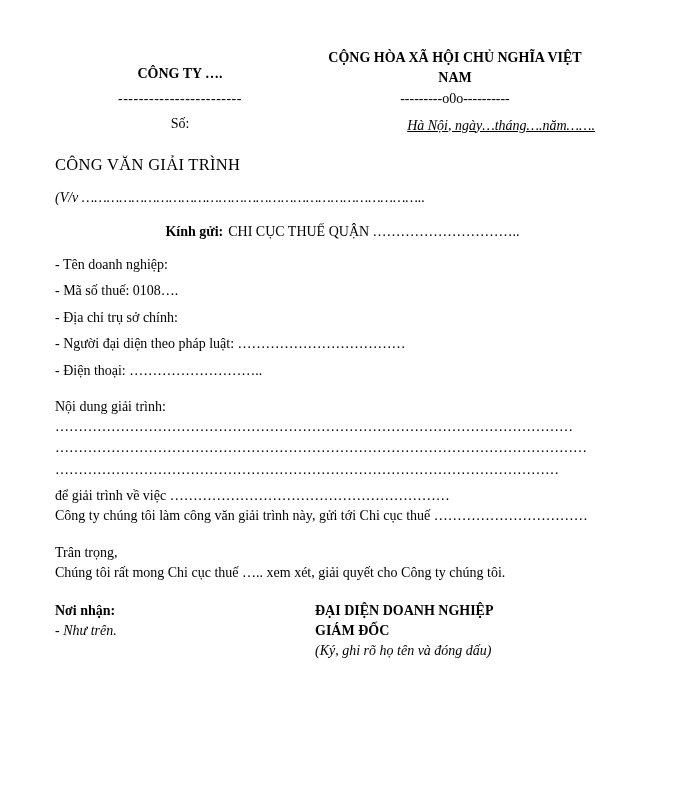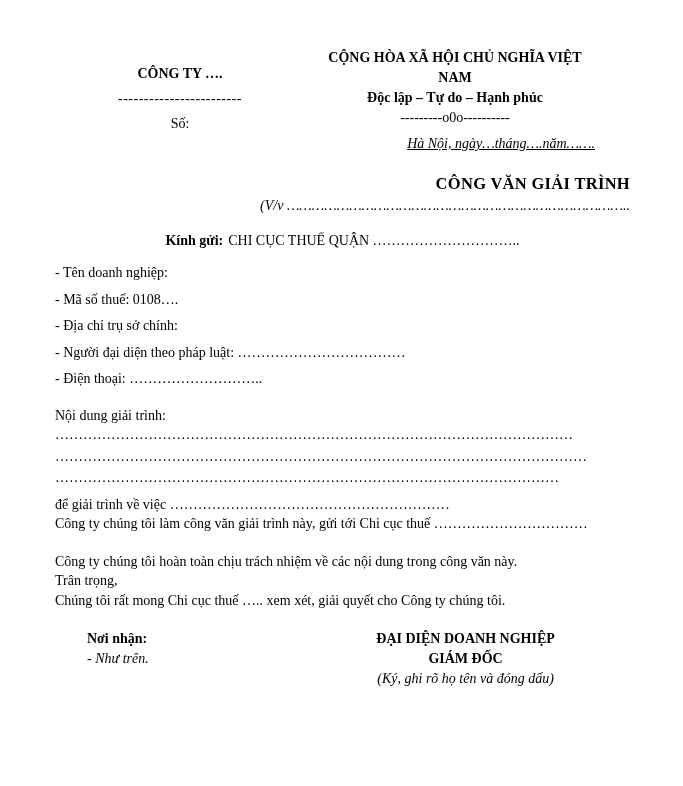--- a/index.html
+++ b/index.html
@@ -27,30 +27,30 @@
   .company-name { font-weight: bold; }
   .company-divider { margin-top: 7px; letter-spacing: 0.5px; }
   .doc-number { margin-top: 8px; }
   .national-title { font-weight: bold; line-height: 20px; }
   .national-motto { font-weight: bold; margin-top: 1px; }
   .motto-divider { margin-top: 2px; }
   .place-date { font-style: italic; margin-top: 9px; text-align: right; text-decoration: underline; }
 
   
   .doc-title {
-    text-align: right;
-    font-weight: bold;
+    text-align: left;
+    font-weight: normal;
     font-size: 16.5px;
     margin-top: 22px;
     letter-spacing: 0.3px;
   }
   .doc-subject {
-    text-align: right;
+    text-align: left;
     font-style: italic;
-    margin-top: 5px;
+    margin-top: 15px;
     white-space: nowrap;
     overflow: hidden;
   }
   .recipient-line { text-align: center; margin-top: 17px; }
   .recipient-label { font-weight: bold; margin-right: 5px; }
 
   
   .company-info { margin-top: 15px; }
   .info-line { line-height: 17.5px; margin-top: 9px; }
 
@@ -60,43 +60,42 @@
     overflow: hidden;
     line-height: 21.5px;
   }
 
   .statement { margin-top: 6px; }
   .statement .text-line { white-space: nowrap; overflow: hidden; }
   .commitment { margin-top: 18px; }
   .text-line { line-height: 19.5px; }
 
   
-  .footer { display: flex; justify-content: space-between; margin-top: 19px; margin-left: 32px; }
+  .footer { display: flex; justify-content: space-between; margin-top: 19px; }
   .f-left { width: 230px; }
-  .f-right { width: 300px; text-align: center; margin-right: 15px; }
+  .f-right { width: 300px; margin-right: 15px; }
   .recipients-label { font-weight: bold; line-height: 20px; }
   .recipient-item { font-style: italic; line-height: 20px; }
   .signature-title { font-weight: bold; line-height: 20px; }
   .signature-role { font-weight: bold; line-height: 20px; }
   .signature-note { font-style: italic; line-height: 20px; }
 </style>
 </head>
 <body>
 
 <div class="page">
 
   <div class="letterhead">
     <div class="lh-left">
       <div class="company-name">CÔNG TY ….</div>
       <div class="company-divider">------------------------</div>
       <div class="doc-number">Số:</div>
     </div>
     <div class="lh-right">
       <div class="national-title">CỘNG HÒA XÃ HỘI CHỦ NGHĨA VIỆT NAM</div>
-      <div class="national-motto">Độc lập – Tự do – Hạnh phúc</div>
       <div class="motto-divider">---------o0o----------</div>
       <div class="place-date">Hà Nội, ngày…tháng….năm…….</div>
     </div>
   </div>
 
   <div class="doc-title">CÔNG VĂN GIẢI TRÌNH</div>
   <div class="doc-subject">(V/v ………………………………………………………………………..</div>
   <div class="recipient-line">
     <span class="recipient-label">Kính gửi:</span><span>CHI CỤC THUẾ QUẬN …………………………..</span>
   </div>
@@ -115,21 +114,20 @@
     <div class="dotted-line">……………………………………………………………………………………………………</div>
     <div class="dotted-line">………………………………………………………………………………………………</div>
   </div>
 
   <div class="statement">
     <div class="text-line">để giải trình về việc ……………………………………………………</div>
     <div class="text-line">Công ty chúng tôi làm công văn giải trình này, gửi tới Chi cục thuế ……………………………</div>
   </div>
 
   <div class="commitment">
-    <div class="text-line">Công ty chúng tôi hoàn toàn chịu trách nhiệm về các nội dung trong công văn này.</div>
     <div class="text-line">Trân trọng,</div>
     <div class="text-line">Chúng tôi rất mong Chi cục thuế ….. xem xét, giải quyết cho Công ty chúng tôi.</div>
   </div>
 
   <div class="footer">
     <div class="f-left">
       <div class="recipients-label">Nơi nhận:</div>
       <div class="recipient-item">- Như trên.</div>
     </div>
     <div class="f-right">

